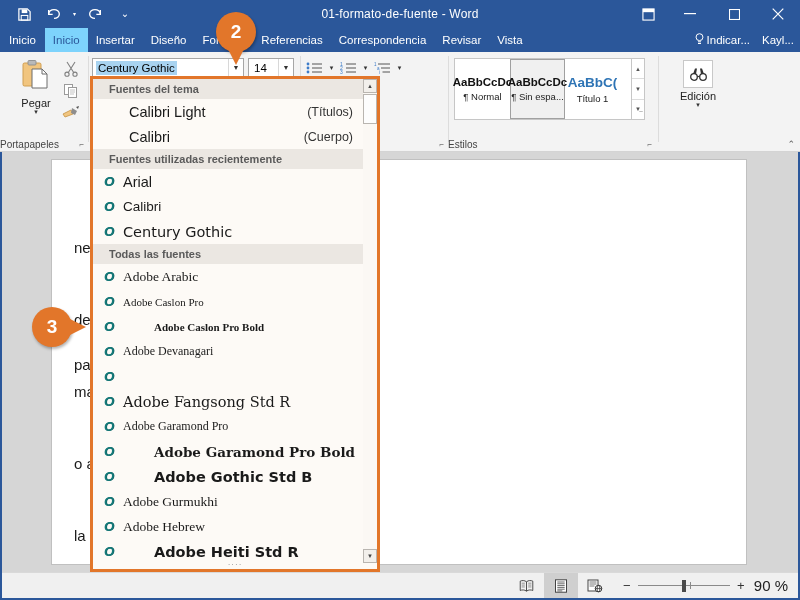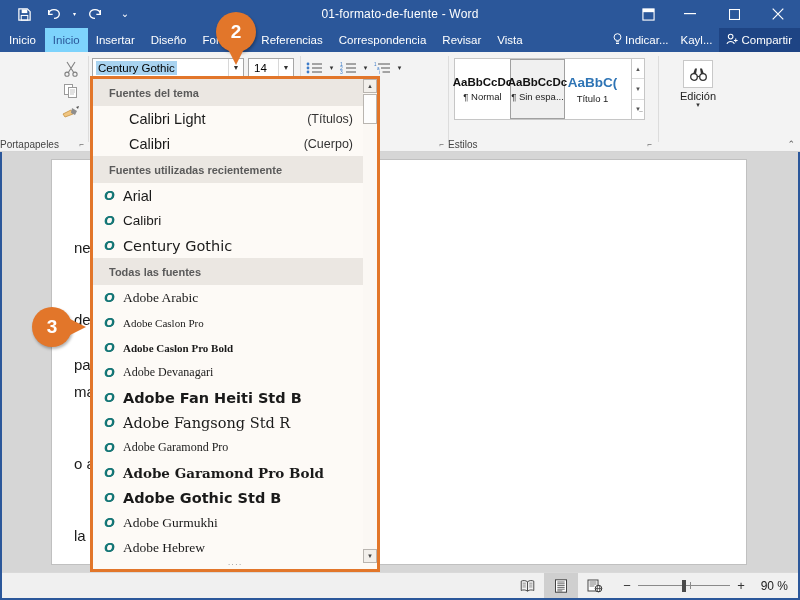--- a/index.html
+++ b/index.html
@@ -154,32 +154,32 @@
   }
   .sb-views { display:flex; align-items:center; height:100%; }
   .sb-view { width:34px; height:100%; display:flex; align-items:center; justify-content:center; }
   .sb-view.active { background:#cfcfcf; }
   .zoom-wrap { display:flex; align-items:center; gap:6px; margin-left:10px; margin-right:8px; }
   .zs-minus, .zs-plus { font-size:13px; color:#333; width:10px; text-align:center; }
   .zoom-track { position:relative; width:92px; height:12px; }
   .zoom-line { position:absolute; top:5px; left:0; width:92px; height:1px; background:#8a8a8a; }
   .zoom-mid { position:absolute; top:2px; left:52px; width:1px; height:7px; background:#8a8a8a; }
   .zoom-thumb { position:absolute; top:0; left:44px; width:4px; height:12px; background:#4a4a4a; }
-  .zoom-pct { font-size:12px; color:#222; margin-right:10px; min-width:34px; text-align:right; }
+  .zoom-pct { font-size:15px; color:#222; margin-right:10px; min-width:34px; text-align:right; }
 
   
   .font-dropdown {
     position:absolute; left:90px; top:76px; width:290px; height:496px;
     background:#fdf9f5; border:3px solid #e2762a; z-index:40;
     overflow:hidden;
   }
   .fd-inner { position:absolute; inset:0; background:#fdfaf6; }
   .fd-scroll { position:absolute; left:0; top:0; right:14px; bottom:6px; overflow:hidden; }
   .fd-header {
-    height:27px; background:#ebe7e2; display:flex; align-items:center;
+    height:20px; background:#ebe7e2; display:flex; align-items:center;
     padding-left:16px; font-size:11px; font-weight:bold; color:#5a5a5a;
   }
   .fd-item {
     height:25px; display:flex; align-items:center; padding-left:8px; position:relative;
   }
   .fd-item.noicon { padding-left:36px; }
   .oico {
     width:16px; text-align:center; font-style:italic; font-weight:bold; font-size:13px;
     color:#157a7a; flex:0 0 16px; margin-right:6px;
     text-shadow:0.5px 0 0 #0b5c5c;
@@ -201,21 +201,21 @@
     position:absolute; top:15px; left:0; width:14px; height:30px;
     border:1px solid #b9b5b0; background:#fdfdfd;
   }
   .fd-grip { position:absolute; bottom:0; left:50%; transform:translateX(-50%); font-size:8px; color:#999; letter-spacing:1px; }
 
   
   .s-sans      { font-family:"Liberation Sans", sans-serif; }
   .s-serif     { font-family:"Liberation Serif", serif; }
   .s-dj        { font-family:"DejaVu Sans", sans-serif; }
   .s-djserif   { font-family:"DejaVu Serif", serif; }
-  .b { font-weight:bold; }
+  .b { font-weight:bold;margin-left:31px; }
   .sz13 { font-size:13.5px; }
   .sz12 { font-size:12px; }
   .sz11 { font-size:11px; }
   .sz14 { font-size:14.5px; }
 
   
   .badge {
     position:absolute; z-index:60; width:40px; height:40px; border-radius:50%;
     background:#e2762a; color:#fff; display:flex; align-items:center; justify-content:center;
     font-size:19px; font-weight:bold;
@@ -311,36 +311,39 @@
           <svg width="9" height="12" viewBox="0 0 9 12">
               <path d="M4.5 0.7 A3.3 3.3 0 0 0 4.5 7.6" fill="none" stroke="#fff" stroke-width="1"></path>
               <path d="M4.5 0.7 A3.3 3.3 0 0 1 4.5 7.6" fill="none" stroke="#fff" stroke-width="1"></path>
               <rect x="3" y="8.3" width="3" height="1" fill="#fff"></rect>
               <rect x="3" y="10" width="3" height="1" fill="#fff"></rect>
             </svg>
         </span>
         <span>Indicar...</span>
       </div>
       <div class="tb-item">Kayl...</div>
-      <div class="tb-item share">
-        <span>
-          <svg width="13" height="12" viewBox="0 0 14 12">
-              <circle cx="5" cy="3.4" r="2.5" fill="none" stroke="#fff" stroke-width="1.1"></circle>
-              <path d="M1 11.3 A4.3 4.3 0 0 1 9 11.3" fill="none" stroke="#fff" stroke-width="1.1"></path>
-              <path d="M10.5 5.5 v4 M8.5 7.5 h4" stroke="#fff" stroke-width="1.1"></path>
-            </svg>
-        </span>
-        <span>Compartir</span>
-      </div>
     </div>
   </div>
 
   <div class="ribbon">
 
     <div class="rb-group" id="grp-clipboard">
+      <div class="paste-btn">
+        <div>
+          <svg width="34" height="34" viewBox="0 0 34 34">
+            <rect x="4" y="5" width="18" height="23" rx="1.5" fill="#f0c07a" stroke="#d8a košt"></rect>
+            <rect x="4" y="5" width="18" height="23" rx="1.5" fill="#f1c57f" stroke="#d09f53" stroke-width="1"></rect>
+            <rect x="9" y="2.5" width="8" height="4.5" rx="1" fill="#b9b9b9" stroke="#8d8d8d" stroke-width="0.9"></rect>
+            <path d="M13 11 h10 l5 5 v14 h-15 z" fill="#ffffff" stroke="#6d6d6d" stroke-width="1"></path>
+            <path d="M23 11 v5 h5" fill="none" stroke="#6d6d6d" stroke-width="1"></path>
+          </svg>
+        </div>
+        <div class="paste-label">Pegar</div>
+        <div class="paste-caret">▾</div>
+      </div>
       <div class="clip-icons">
         <div class="clip-ico">
           <svg width="16" height="16" viewBox="0 0 16 16">
               <path d="M4 1 L11 12 M12 1 L5 12" stroke="#808080" stroke-width="1.1" fill="none"></path>
               <circle cx="4" cy="13.2" r="2.1" fill="none" stroke="#808080" stroke-width="1.1"></circle>
               <circle cx="12" cy="13.2" r="2.1" fill="none" stroke="#808080" stroke-width="1.1"></circle>
             </svg>
         </div>
         <div class="clip-ico">
           <svg width="16" height="16" viewBox="0 0 16 16">
@@ -565,21 +568,20 @@
           <div class="fd-item">
             <span class="oico">O</span>
             <span class="fd-name s-serif b sz11">Adobe Caslon Pro Bold</span>
           </div>
           <div class="fd-item">
             <span class="oico">O</span>
             <span class="fd-name s-serif sz12">Adobe Devanagari</span>
           </div>
           <div class="fd-item">
             <span class="oico">O</span>
-            <span class="fd-name s-dj b sz14">Adobe Fan Heiti Std B</span>
           </div>
           <div class="fd-item">
             <span class="oico">O</span>
             <span class="fd-name s-djserif sz14">Adobe Fangsong Std R</span>
           </div>
           <div class="fd-item">
             <span class="oico">O</span>
             <span class="fd-name s-serif sz12">Adobe Garamond Pro</span>
           </div>
           <div class="fd-item">

